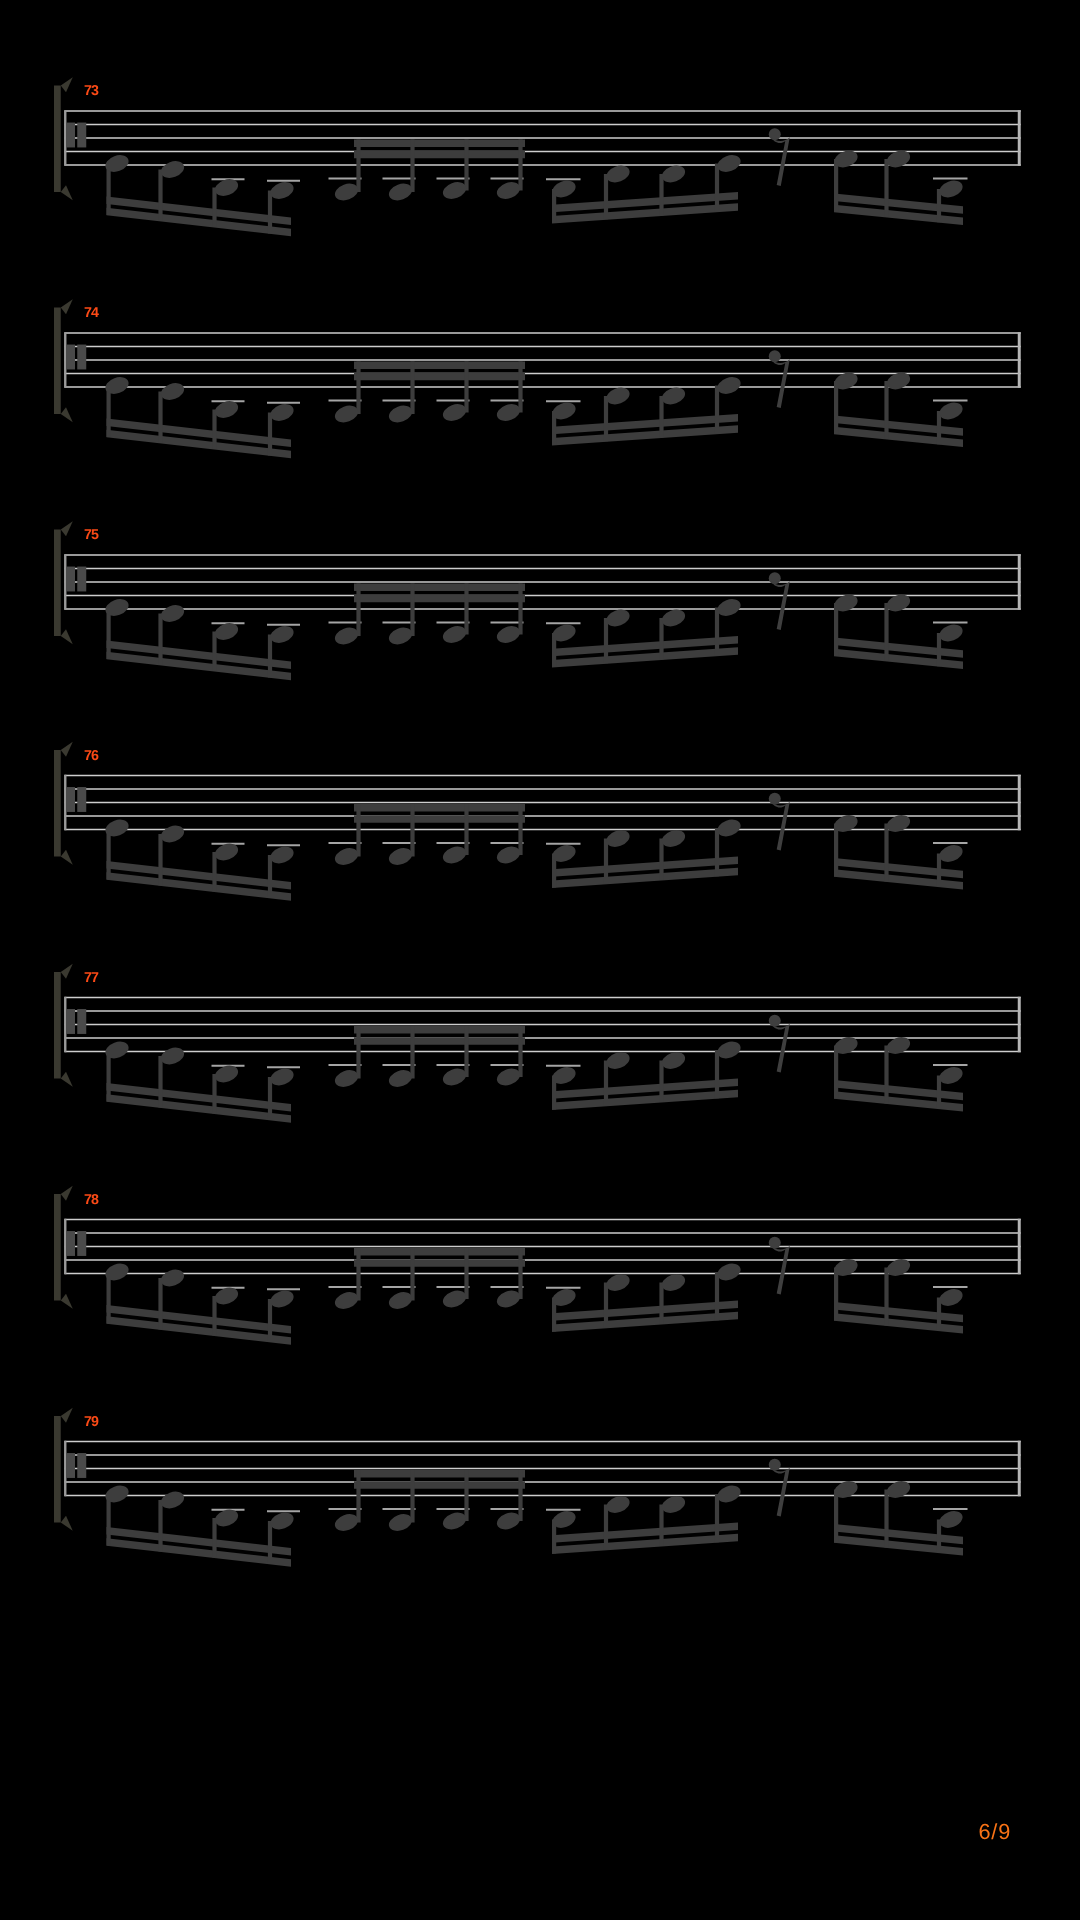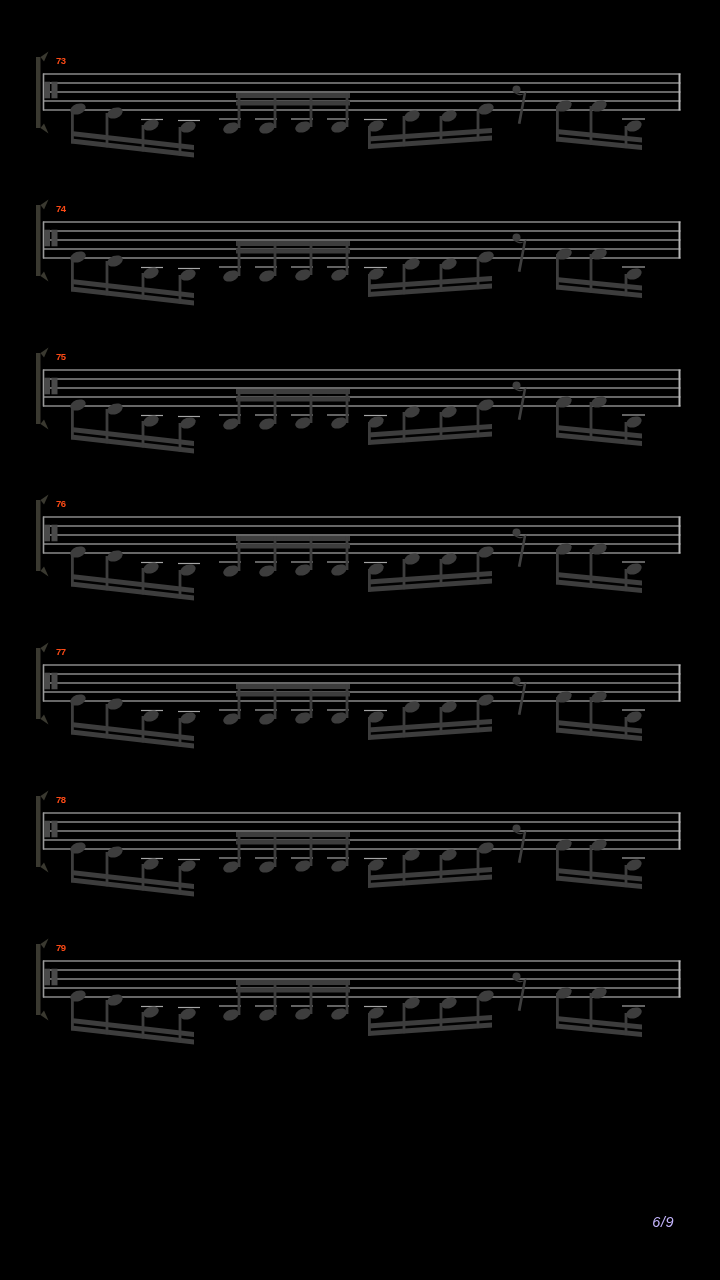--- a/index.html
+++ b/index.html
@@ -520,14 +520,14 @@
           <ellipse cx="599" cy="32" rx="8" ry="5.2" fill="#3d3d3d" transform="rotate(-20 599 32)"></ellipse>
           <line x1="626" y1="52" x2="626" y2="74.11860465116278" stroke="#3d3d3d" stroke-width="2.8"></line>
           <ellipse cx="634" cy="52" rx="8" ry="5.2" fill="#3d3d3d" transform="rotate(-20 634 52)"></ellipse>
         </g>
         <g transform="translate(512,11)">
           <circle cx="4.5" cy="4.5" r="4" fill="#3f3f3f"></circle>
           <path d="M2,6 C5,10 11,10 14.5,6.5 L8.5,39 L5.8,38.4 L11.5,9 C8.5,11.5 4,10.5 2,6 Z" fill="#3f3f3f"></path>
         </g>
       </svg>
     </div>
-  <div class="page-indicator" style="color: #c4b5fd; font-style: italic;">6/9</div>
+  <div class="page-indicator" style="color: #f97316;">6/9</div>
 </div>
 
 </body></html>

